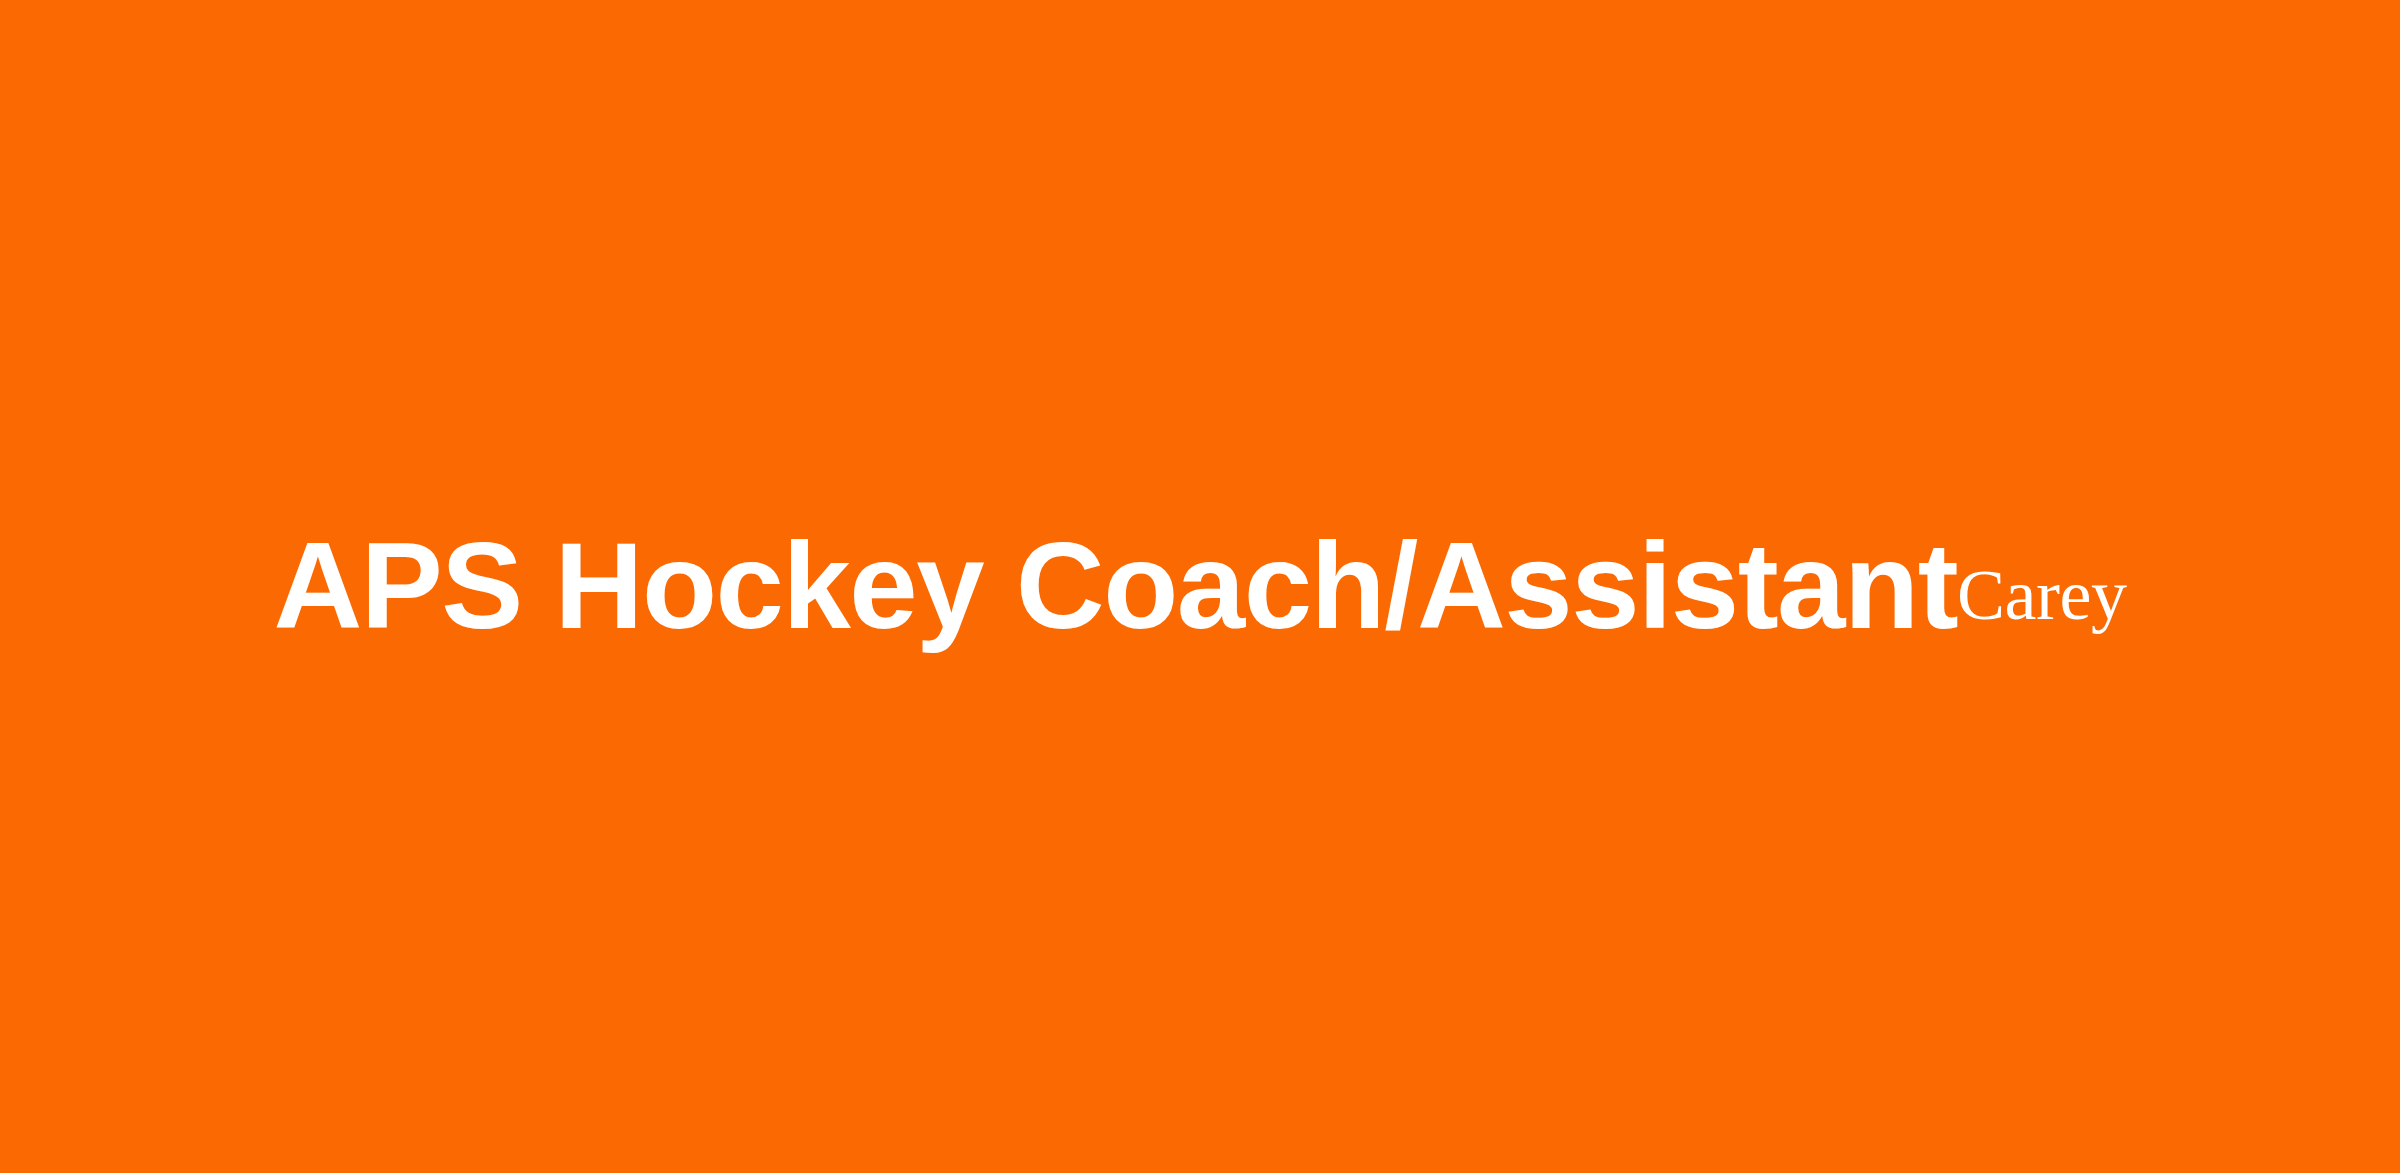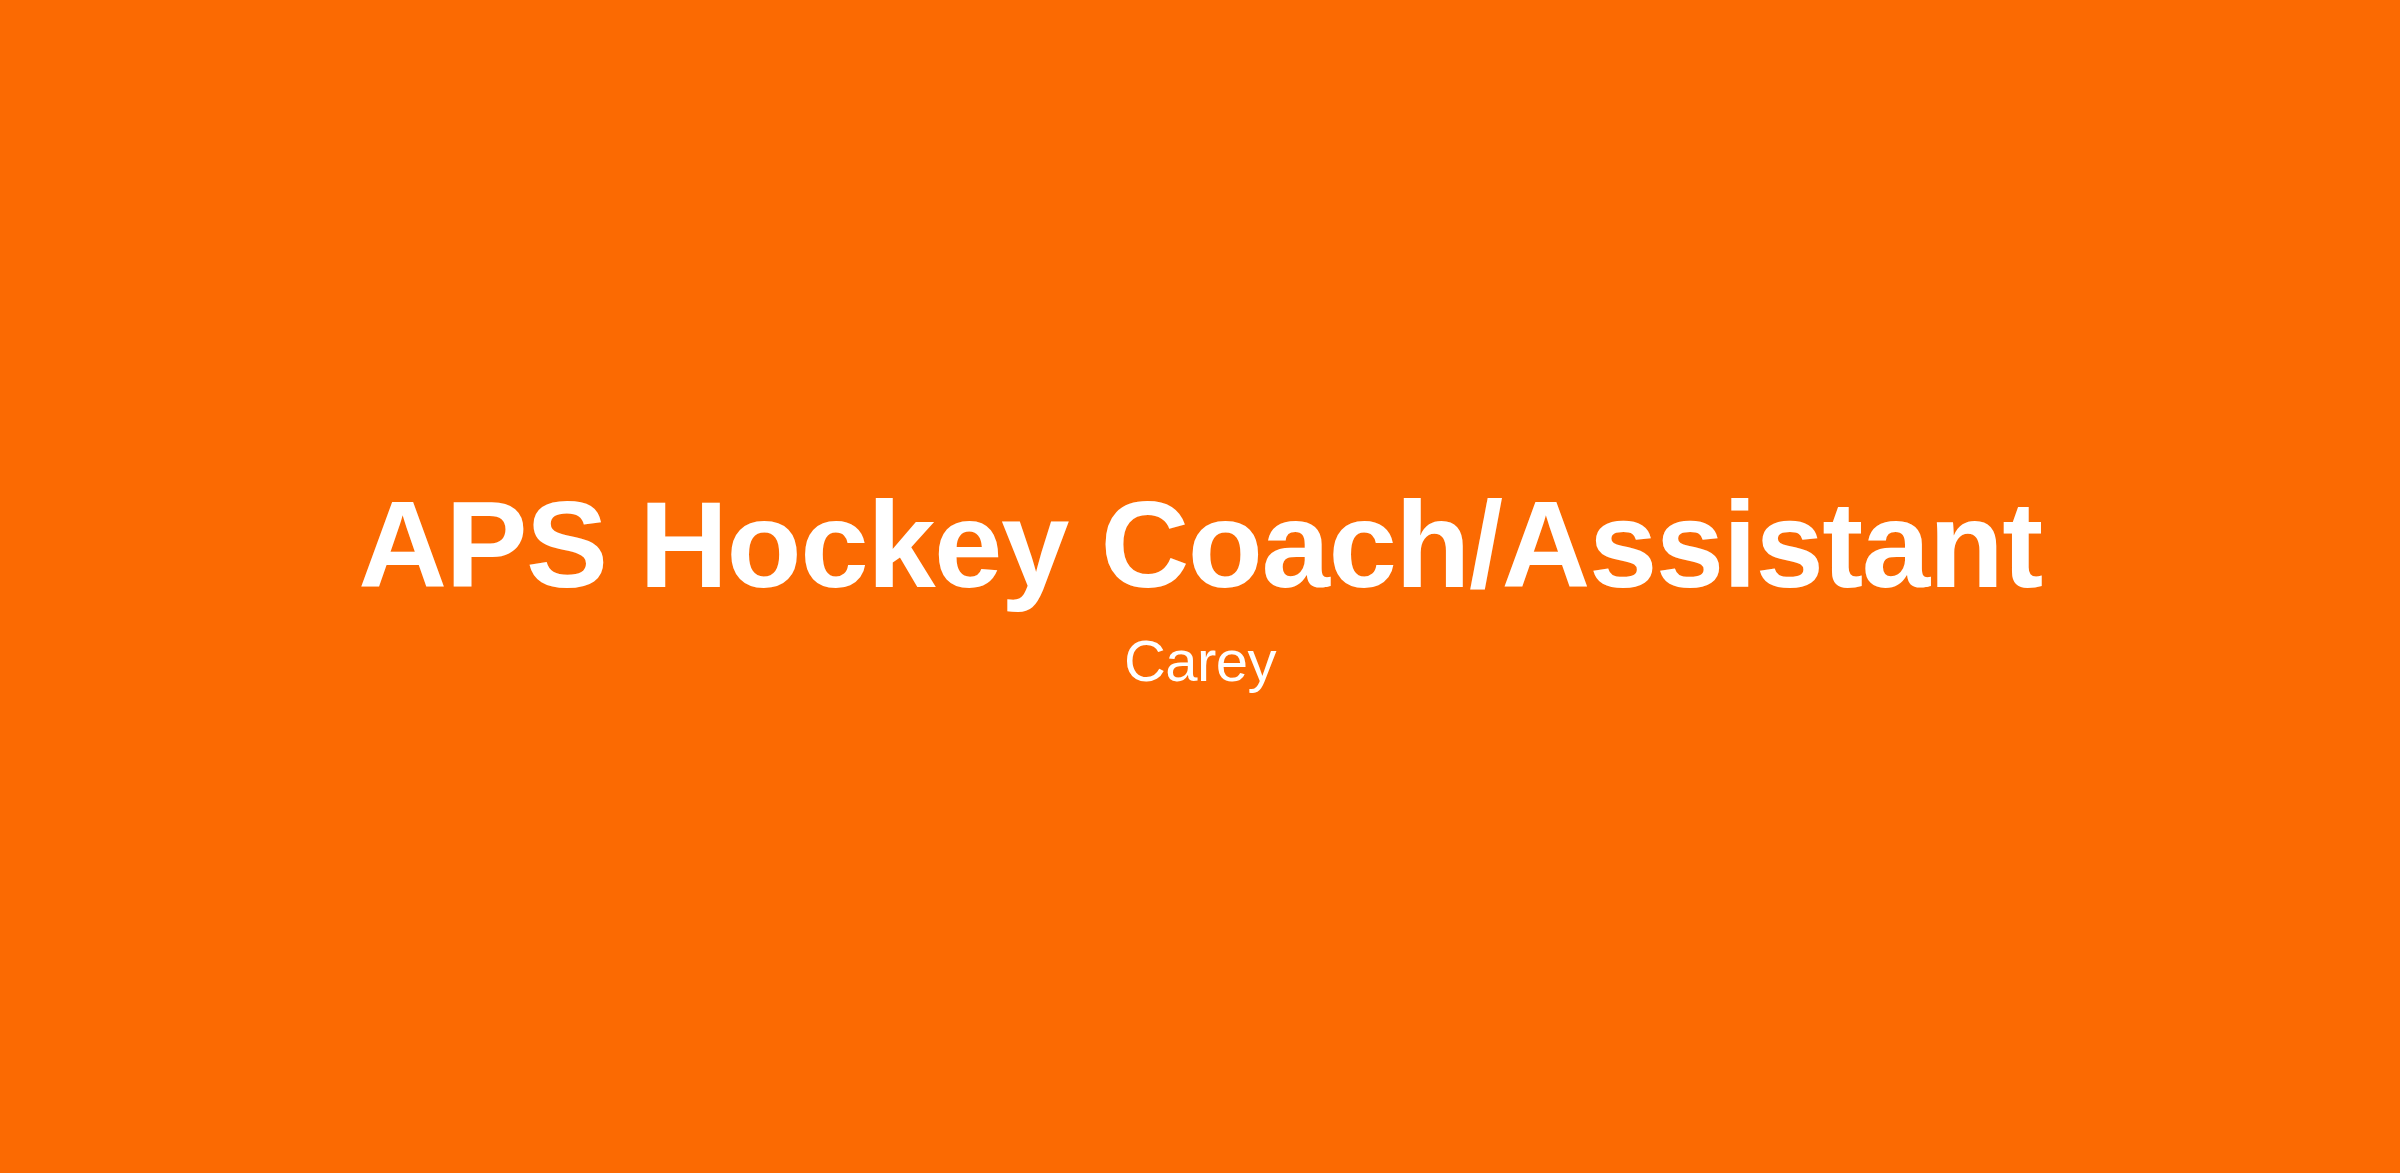--- a/index.html
+++ b/index.html
@@ -27,21 +27,21 @@
   }
 
   
   .title-block {
     position: absolute;
     left: 0;
     top: 0;
     width: 2400px;
     height: 1173px;
     display: flex;
-    flex-direction: column;
+    flex-direction: row;
     align-items: center;
     justify-content: center;
     text-align: center;
     box-sizing: border-box;
     padding: 0 120px;
   }
 
   .headline {
     display: block;
     margin: 0;
@@ -54,22 +54,22 @@
     letter-spacing: -1.5px;
     white-space: nowrap;
   }
 
   .subhead {
     display: block;
     margin: 0;
     padding: 0;
     margin-top: 18px;
     color: #ffffff;
-    font-family: Liberation Sans, sans-serif;
-    font-size: 58px;
+    font-family: Liberation Serif, serif;
+    font-size: 72px;
     font-weight: 400;
     line-height: 1.1;
     letter-spacing: -0.5px;
     white-space: nowrap;
   }
 </style>
 </head>
 <body>
 
 <div class="slide-canvas" style="background-color: rgb(251, 106, 2);">

